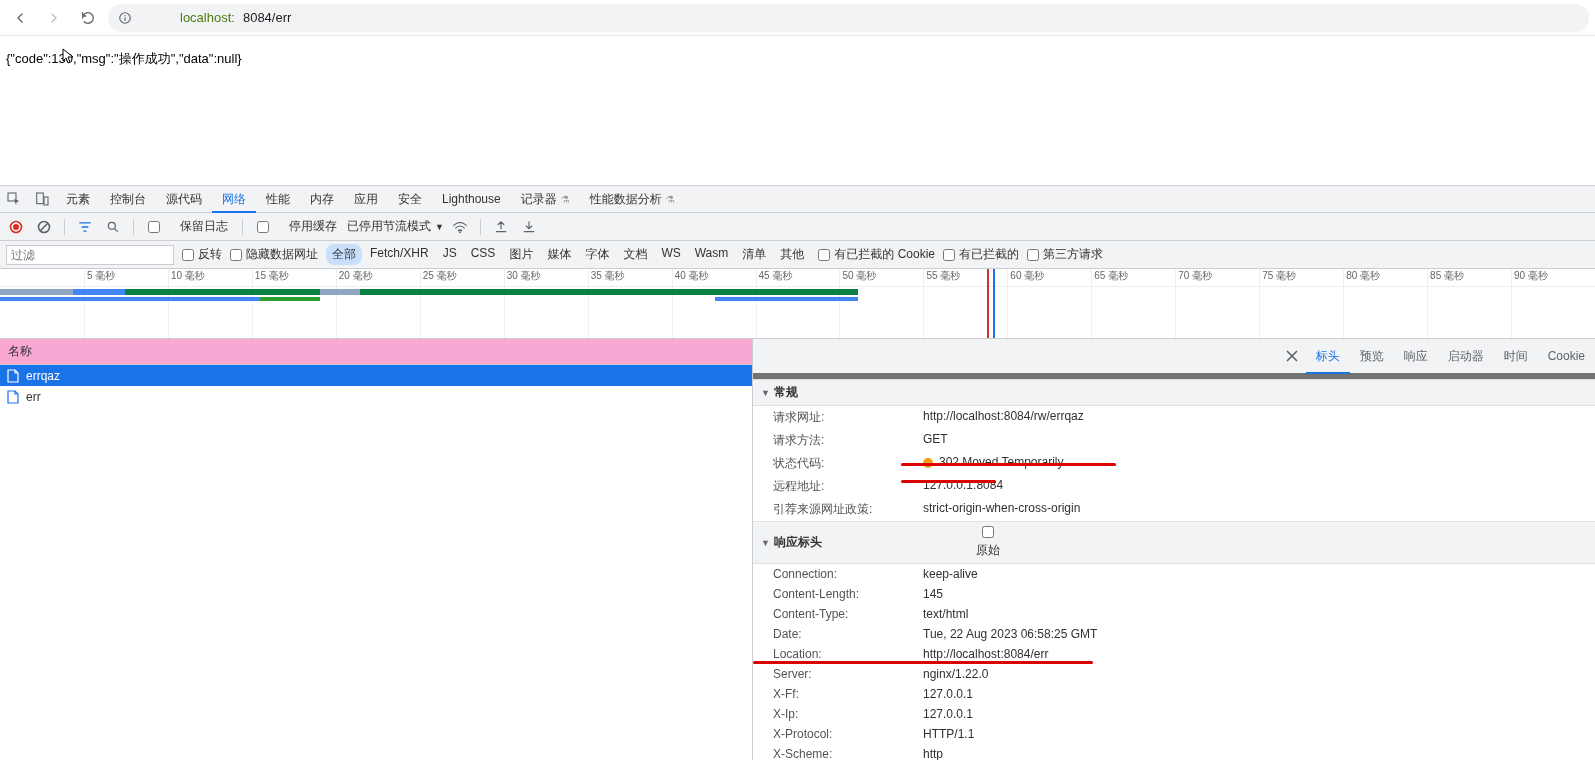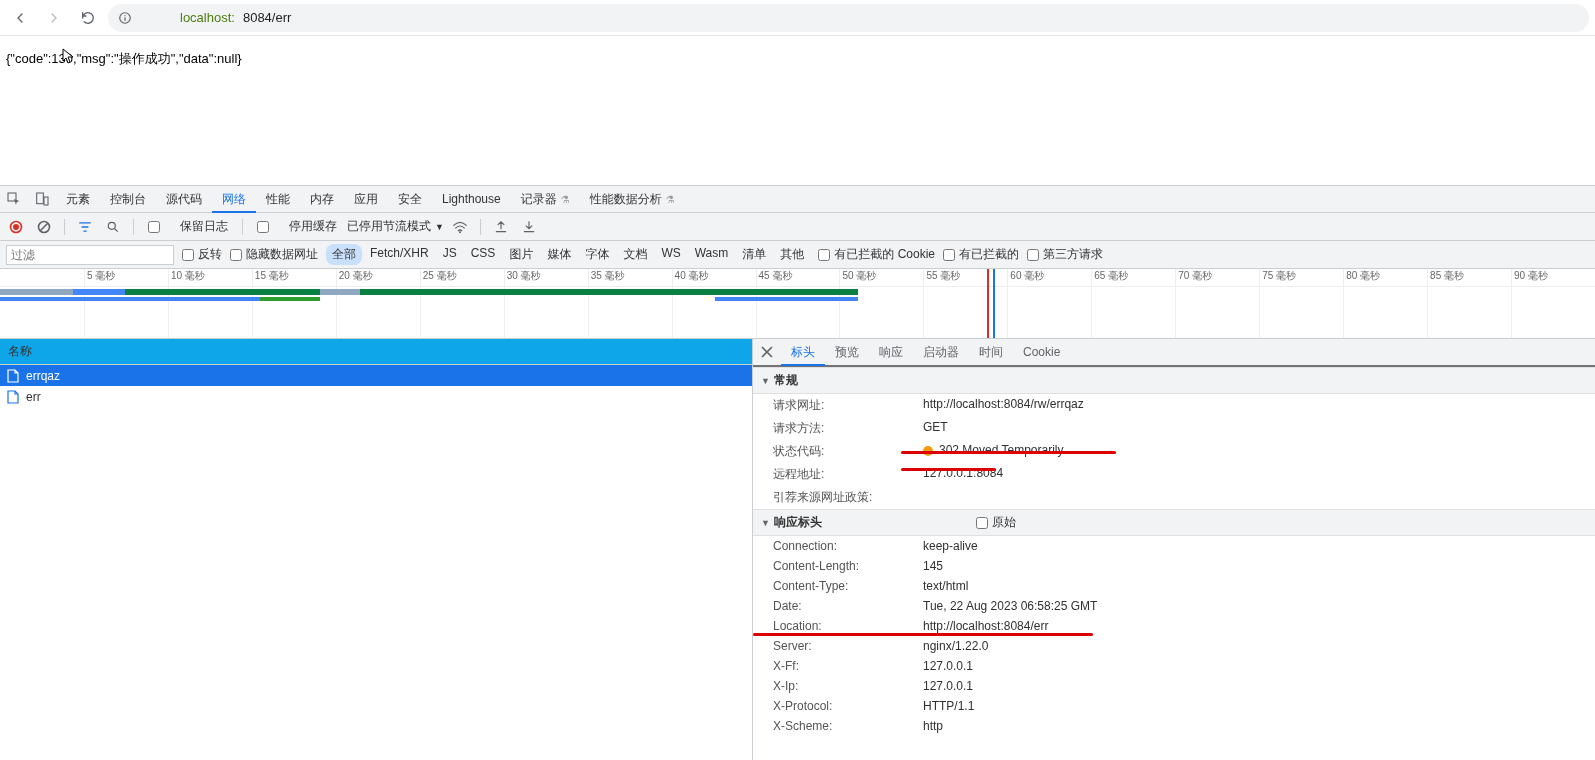--- a/index.html
+++ b/index.html
@@ -51,41 +51,41 @@
 .tl-tick { position: absolute; top: 0; font-size: 10px; color: #666; border-left: 1px solid #eee; padding-left: 2px; height: 70px; }
 .tl-bars { position: relative; }
 .tl-bar { position: absolute; height: 6px; }
 .tl-marker { position: absolute; top: 0; bottom: 0; width: 2px; }
 
 
 .split { flex: 1; display: flex; min-height: 0; }
 .left-pane { width: 753px; border-right: 1px solid #cacdd1; display: flex; flex-direction: column; }
 .right-pane { flex: 1; display: flex; flex-direction: column; background: #fff; overflow-y: auto; }
 
-.list-header { height: 26px; border-bottom: 1px solid #cacdd1; display: flex; align-items: center; padding: 0 8px; font-size: 12px; background: #0ea5e9; }
+.list-header { height: 26px; border-bottom: 1px solid #cacdd1; display: flex; align-items: center; padding: 0 8px; font-size: 12px; background: #f9a8d4; }
 .list-body { flex: 1; overflow-y: auto; }
 .list-row { height: 21px; display: flex; align-items: center; padding: 0 6px; gap: 6px; font-size: 12px; cursor: pointer; }
 .list-row.selected { background: #1a73e8; color: #fff; }
 .list-row .file-icon { width: 14px; height: 14px; display: flex; align-items: center; justify-content: center; }
 
 
-.detail-tabs { height: 28px; border-bottom: 2px solid #737373; display: flex; align-items: stretch; background: #f1f3f4; }
+.detail-tabs { height: 40px; border-bottom: 6px solid #737373; display: flex; align-items: stretch; background: #f1f3f4; justify-content: flex-end; }
 .detail-close { width: 28px; display: flex; align-items: center; justify-content: center; color: #5f6368; cursor: pointer; }
 .detail-tab { padding: 0 10px; display: flex; align-items: center; font-size: 12px; cursor: pointer; position: relative; color: #5f6368; }
 .detail-tab.active { color: #1a73e8; }
 .detail-tab.active::after { content: ""; position: absolute; bottom: -1px; left: 0; right: 0; height: 2px; background: #1a73e8; }
 
 .detail-body { flex: 1; overflow-y: auto; font-size: 12px; }
 .section-head { padding: 4px 8px; background: #f1f3f4; border-bottom: 1px solid #e0e0e0; border-top: 1px solid #e0e0e0; display: flex; align-items: center; gap: 4px; font-weight: bold; }
 .section-head .tri { font-size: 9px; color: #666; }
 .kv { display: flex; padding: 3px 0 3px 20px; }
 .kv .k { width: 150px; color: #545454; }
 .kv .v { color: #303030; flex: 1; }
 .status-dot { width: 10px; height: 10px; border-radius: 50%; display: inline-block; margin-right: 6px; vertical-align: middle; }
-.raw-check { display: flex; align-items: center; gap: 4px; margin-left: auto; font-weight: normal; }
+.raw-check { display: flex; align-items: center; gap: 4px; margin-left: auto; font-weight: normal; flex-direction: column; }
 .raw-check input { width: 12px; height: 12px; }
 
 
 .anno-line { position: absolute; height: 3px; background: #d00; border-radius: 2px; pointer-events: none; }
 
 svg { display: block; }
 </style>
 </head>
 <body>
 
@@ -345,20 +345,21 @@
             <div class="kv">
               <div class="k">状态代码:</div>
               <div class="v"><span class="status-dot" style="background: rgb(243, 156, 18);"></span><span>302 Moved Temporarily</span></div>
             </div>
             <div class="kv">
               <div class="k">远程地址:</div>
               <div class="v"><span>127.0.0.1:8084</span></div>
             </div>
             <div class="kv">
               <div class="k">引荐来源网址政策:</div>
+              <div class="v"><span>strict-origin-when-cross-origin</span></div>
             </div>
             <div class="anno-line" style="left: 148px; top: 57px; width: 215px;"></div>
             <div class="anno-line" style="left: 148px; top: 74px; width: 95px;"></div>
           </div>
         <div class="section-head">
           <span class="tri">▼</span>
           <span>响应标头</span>
           <label class="raw-check" style="margin-left:150px">
               <input type="checkbox" style="">
               <span>原始</span>

